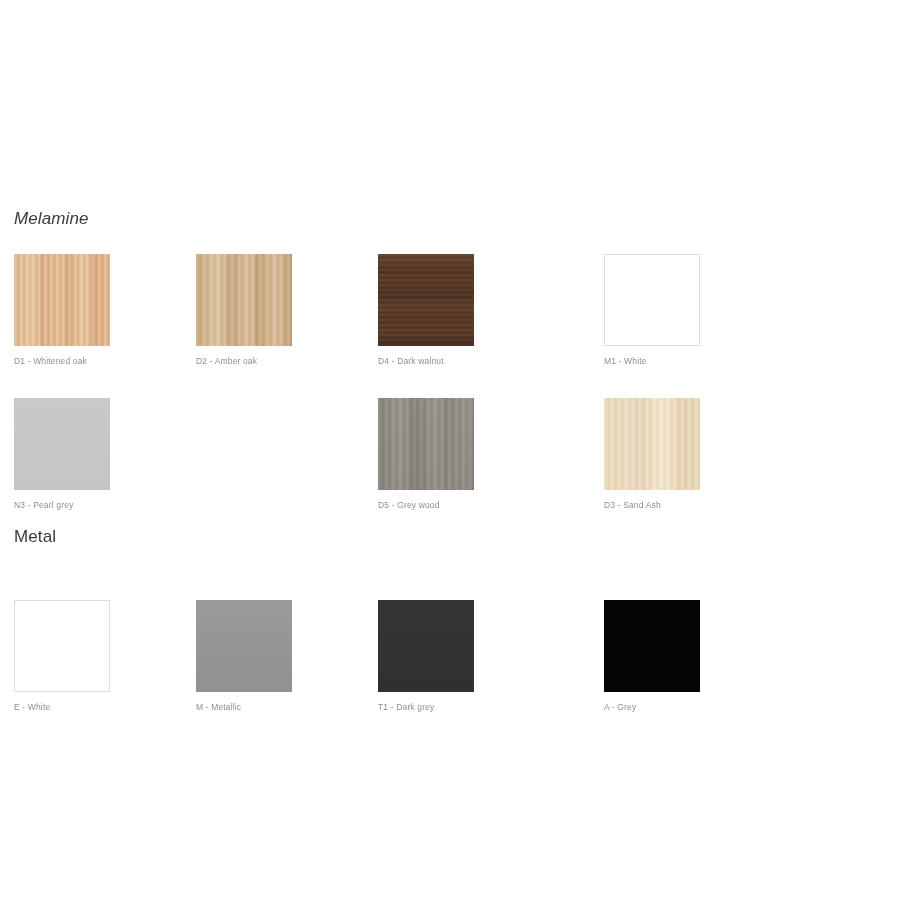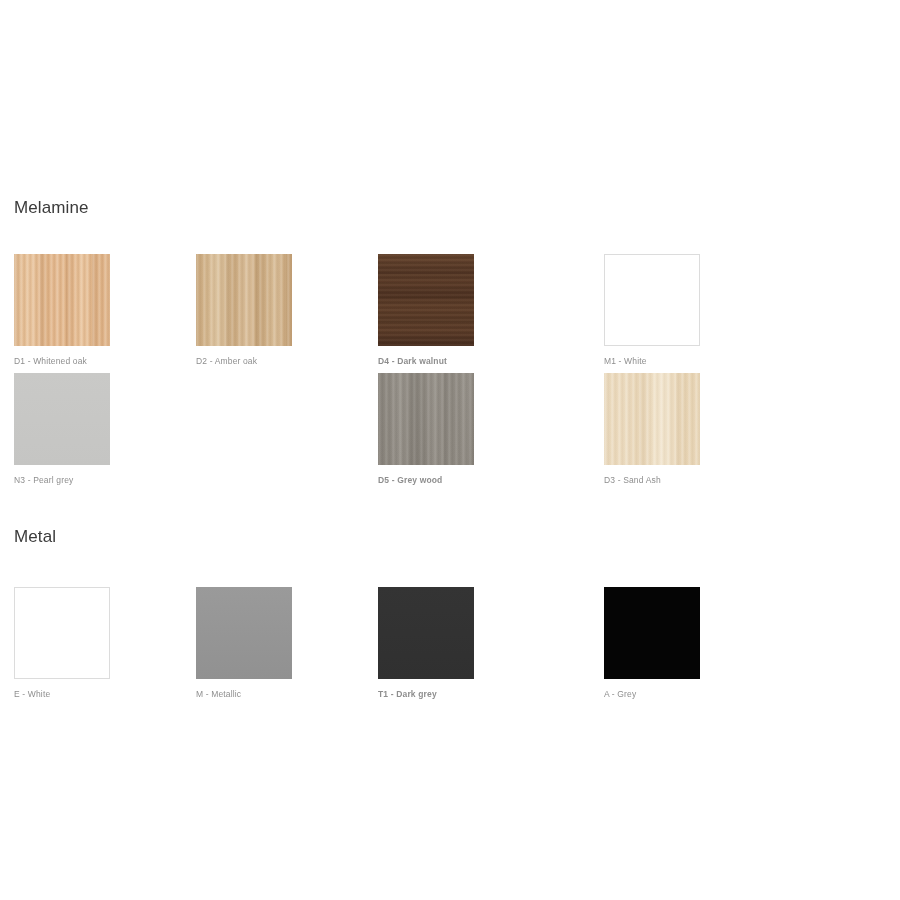--- a/index.html
+++ b/index.html
@@ -28,42 +28,42 @@
   .section-title {
     position: absolute;
     left: 14px;
     font-size: 17px;
     font-weight: 400;
     color: #3b3b3b;
     letter-spacing: 0.1px;
     line-height: 20px;
     white-space: nowrap;
   }
-  .section-title.melamine { top: 198px; }
+  .section-title.melamine { top: 209px; font-style: italic; }
   .section-title.metal    { top: 527px; }
 
   
   .row {
     position: absolute;
     left: 0;
     width: 900px;
     height: 120px;
   }
   .row.r1 { top: 254px; }
-  .row.r2 { top: 373px; }
-  .row.r3 { top: 587px; }
+  .row.r2 { top: 398px; }
+  .row.r3 { top: 600px; }
 
   .cell {
     position: absolute;
     top: 0;
     width: 94px;
   }
   .cell.c0 { left: 14px;  }
   .cell.c1 { left: 196px; }
-  .cell.c2 { left: 378px; font-weight: bold; }
+  .cell.c2 { left: 378px; }
   .cell.c3 { left: 560px; margin-left: 44px; }
   .cell.c4 { left: 742px; }
 
   .swatch {
     width: 96px;
     height: 92px;
     box-sizing: border-box;
     position: relative;
     overflow: hidden;
     background: #ffffff;

